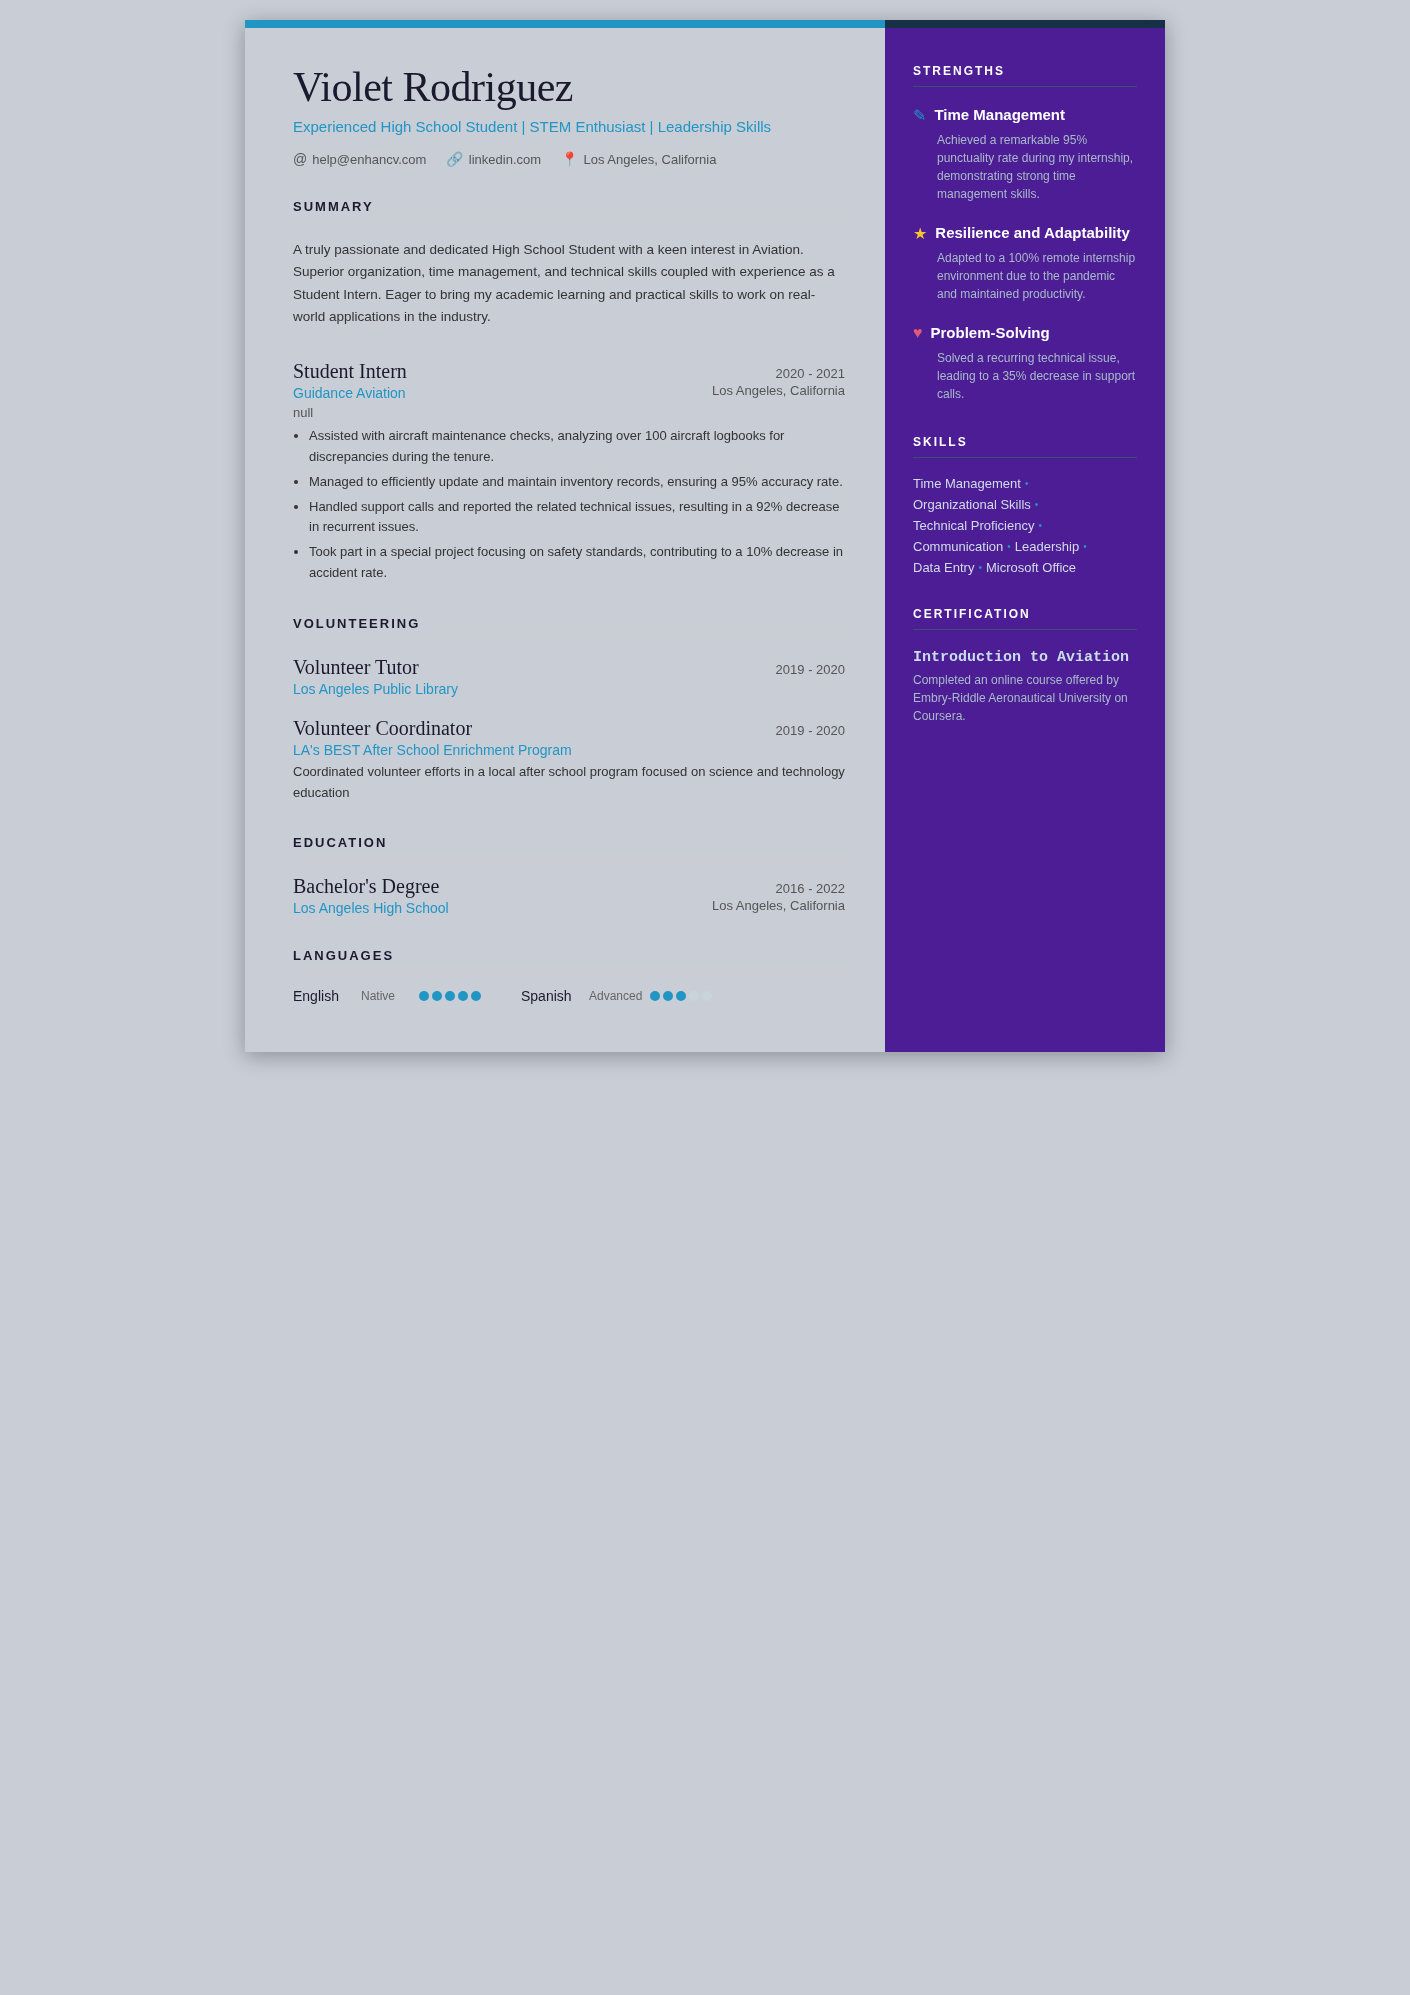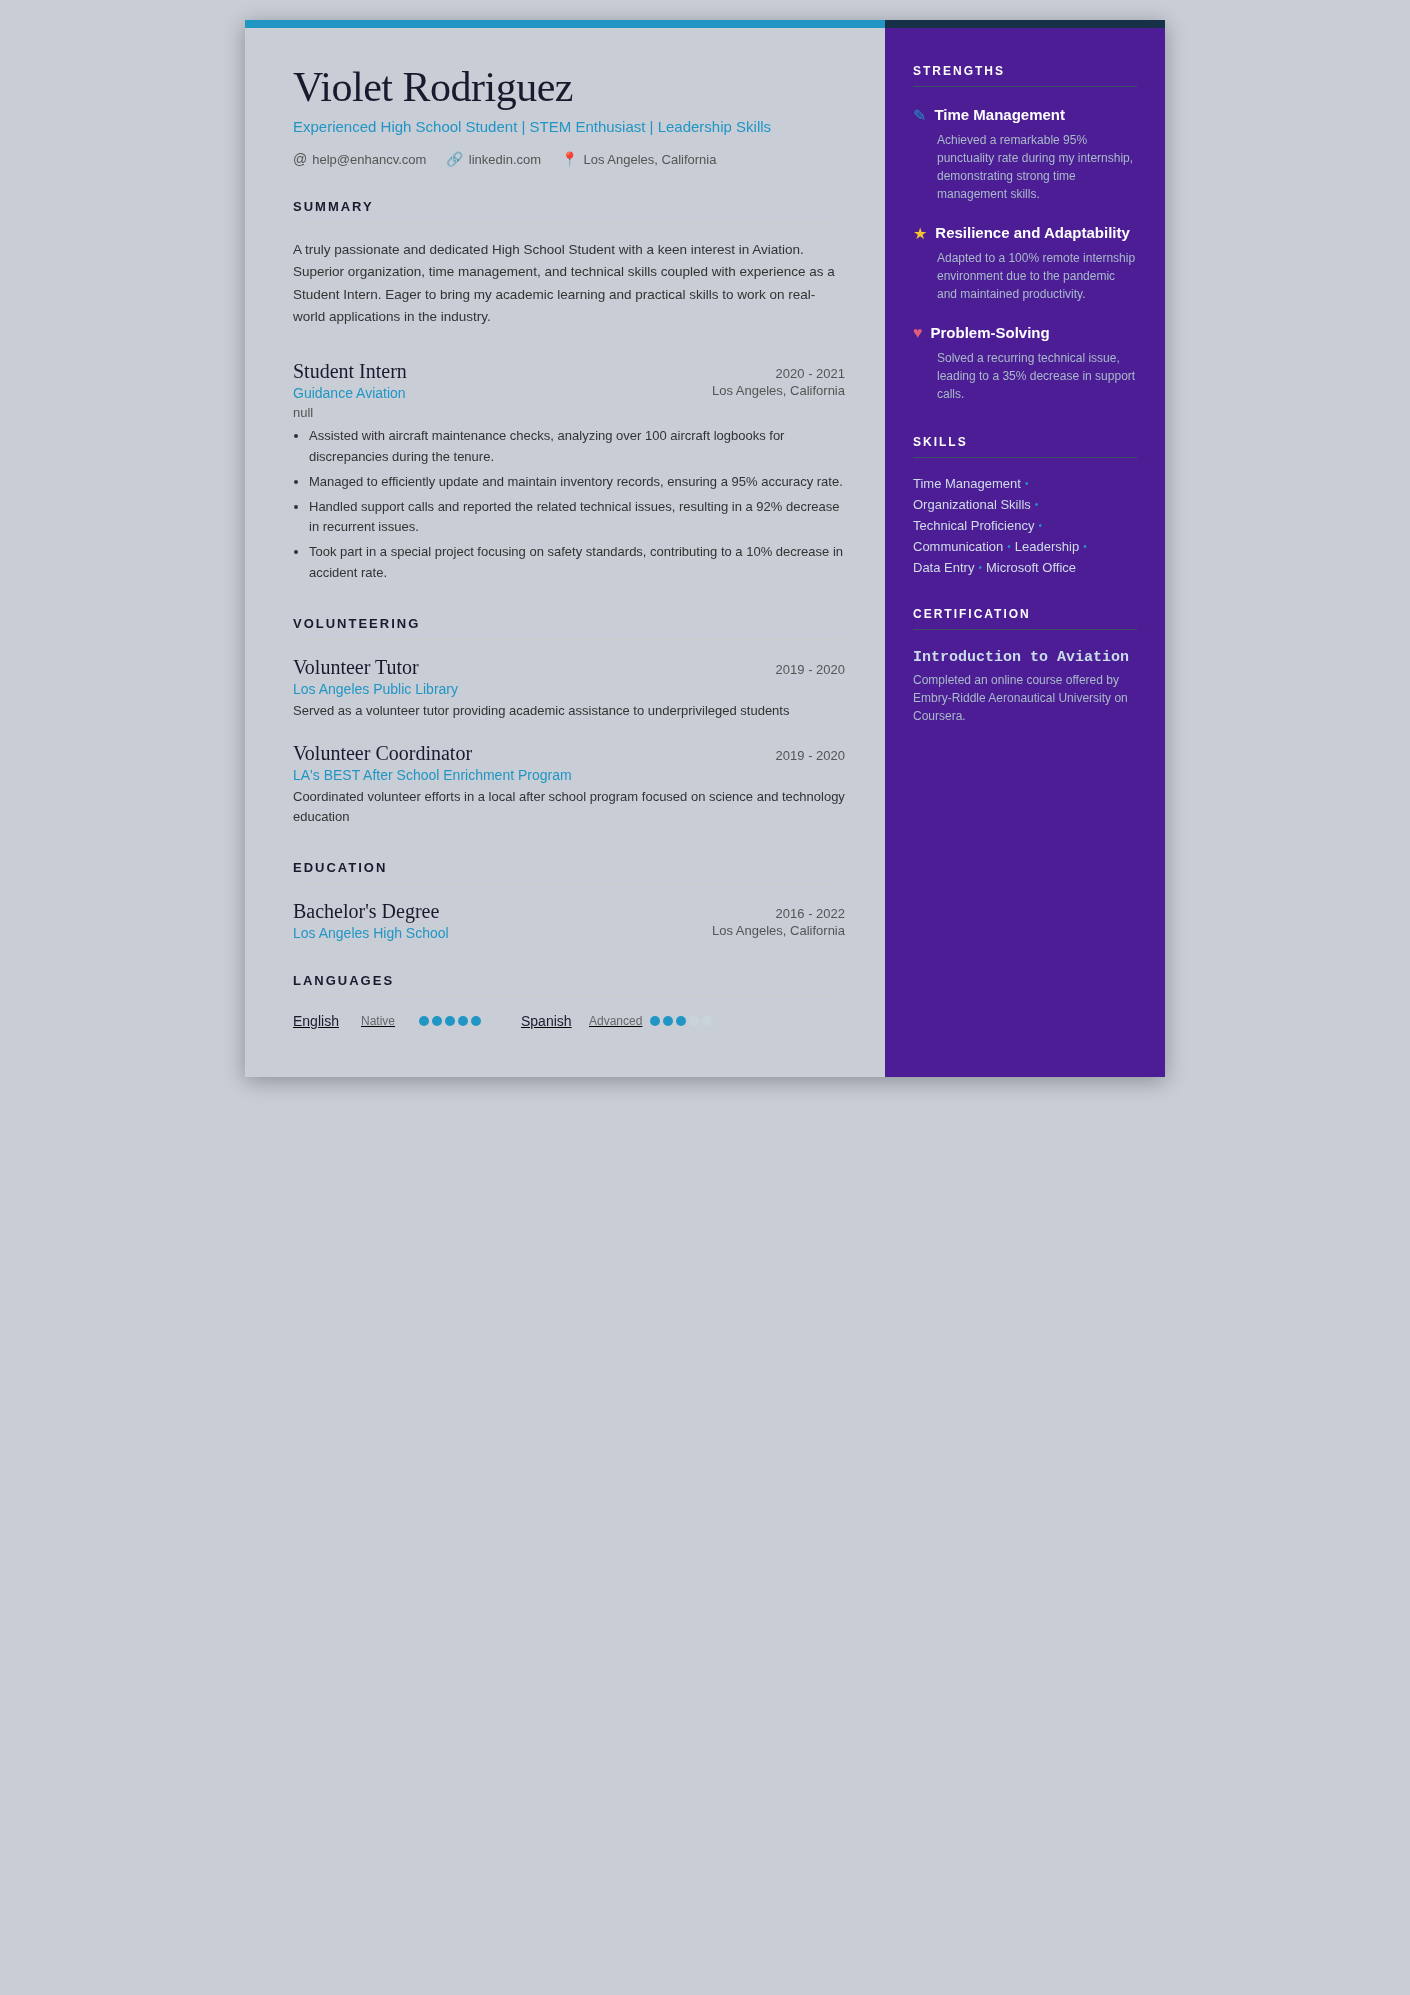--- a/index.html
+++ b/index.html
@@ -216,21 +216,20 @@
       font-family: Arial, sans-serif;
       line-height: 1.5;
     }
     
     .language-row {
       display: flex;
       align-items: center;
       gap: 8px;
       margin-bottom: 8px;
       font-family: Arial, sans-serif;
-      text-decoration: underline;
     }
     .lang-name {
       font-size: 14px;
       color: #1a1a2e;
       min-width: 60px;
     }
     .lang-level {
       font-size: 12px;
       color: #666;
       min-width: 50px;
@@ -323,21 +322,20 @@
 
       <div class="section">
         <div class="section-title">VOLUNTEERING</div>
 
         <div class="experience-entry">
           <div class="entry-header">
             <div class="entry-title">Volunteer Tutor</div>
             <div class="entry-date">2019 - 2020</div>
           </div>
           <div class="entry-company">Los Angeles Public Library</div>
-          <div class="entry-desc">Served as a volunteer tutor providing academic assistance to underprivileged students</div>
         </div>
 
         <div class="experience-entry">
           <div class="entry-header">
             <div class="entry-title">Volunteer Coordinator</div>
             <div class="entry-date">2019 - 2020</div>
           </div>
           <div class="entry-company">LA's BEST After School Enrichment Program</div>
           <div class="entry-desc">Coordinated volunteer efforts in a local after school program focused on science and technology education</div>
         </div>

